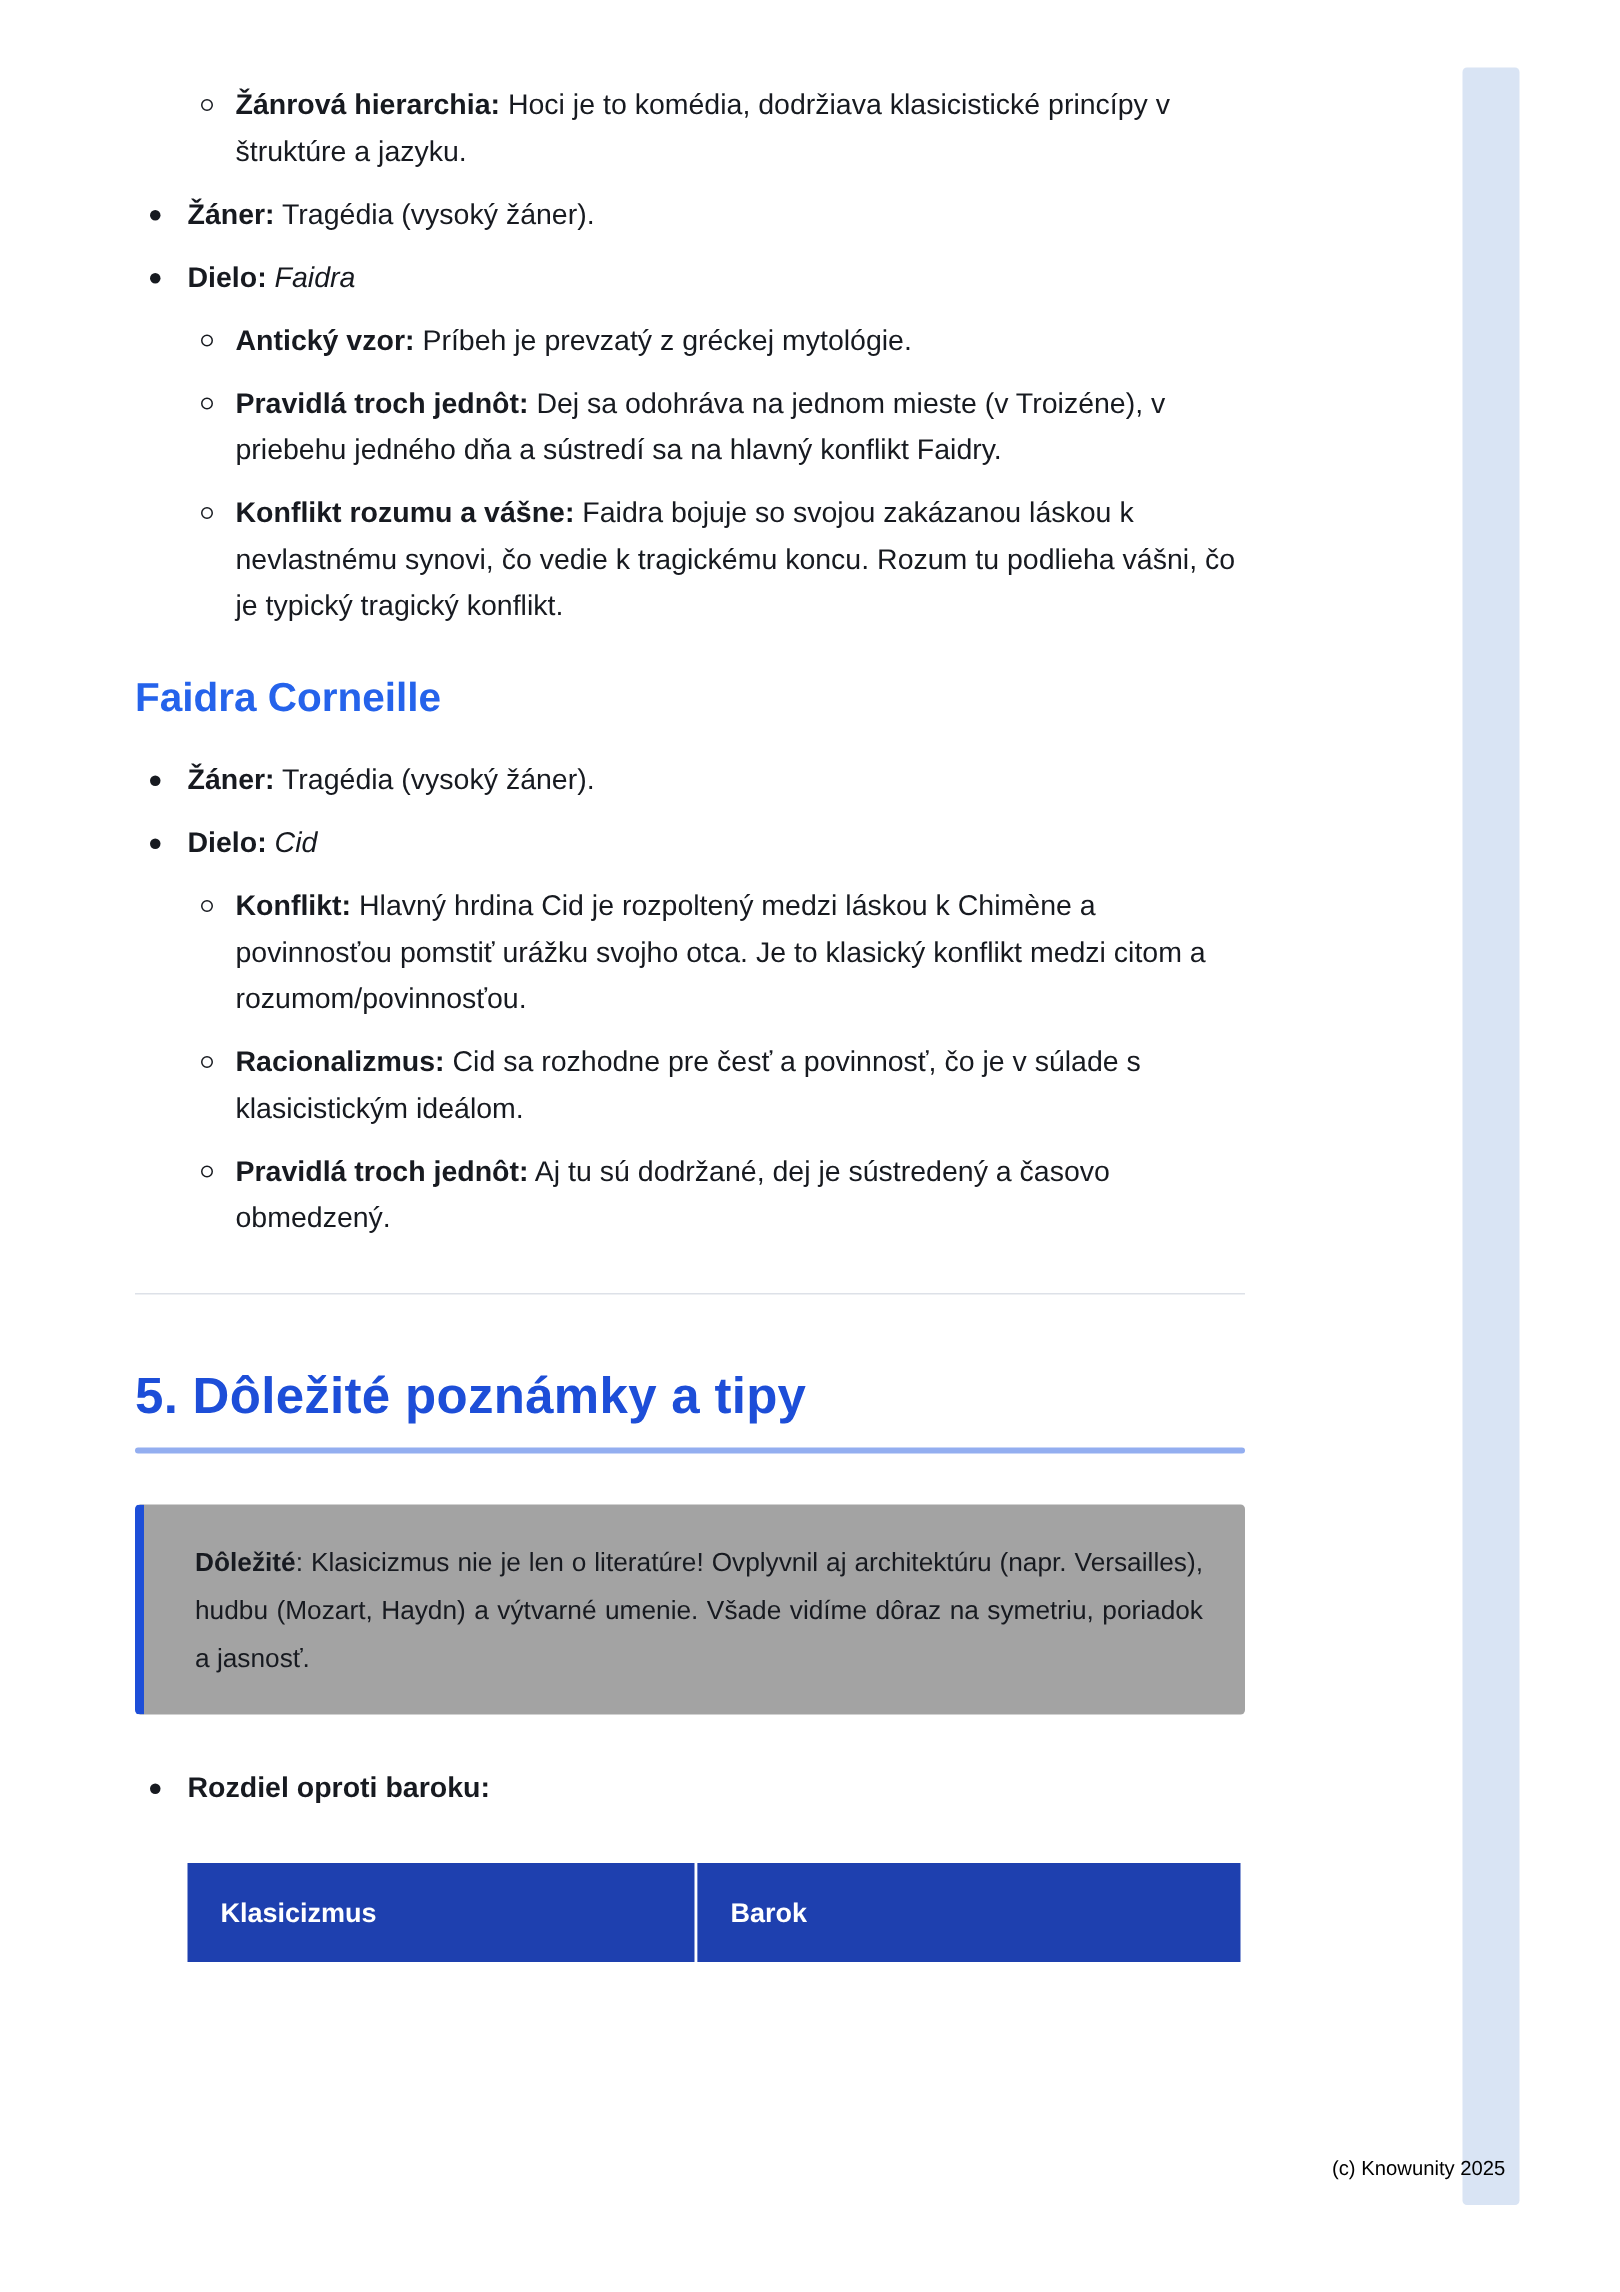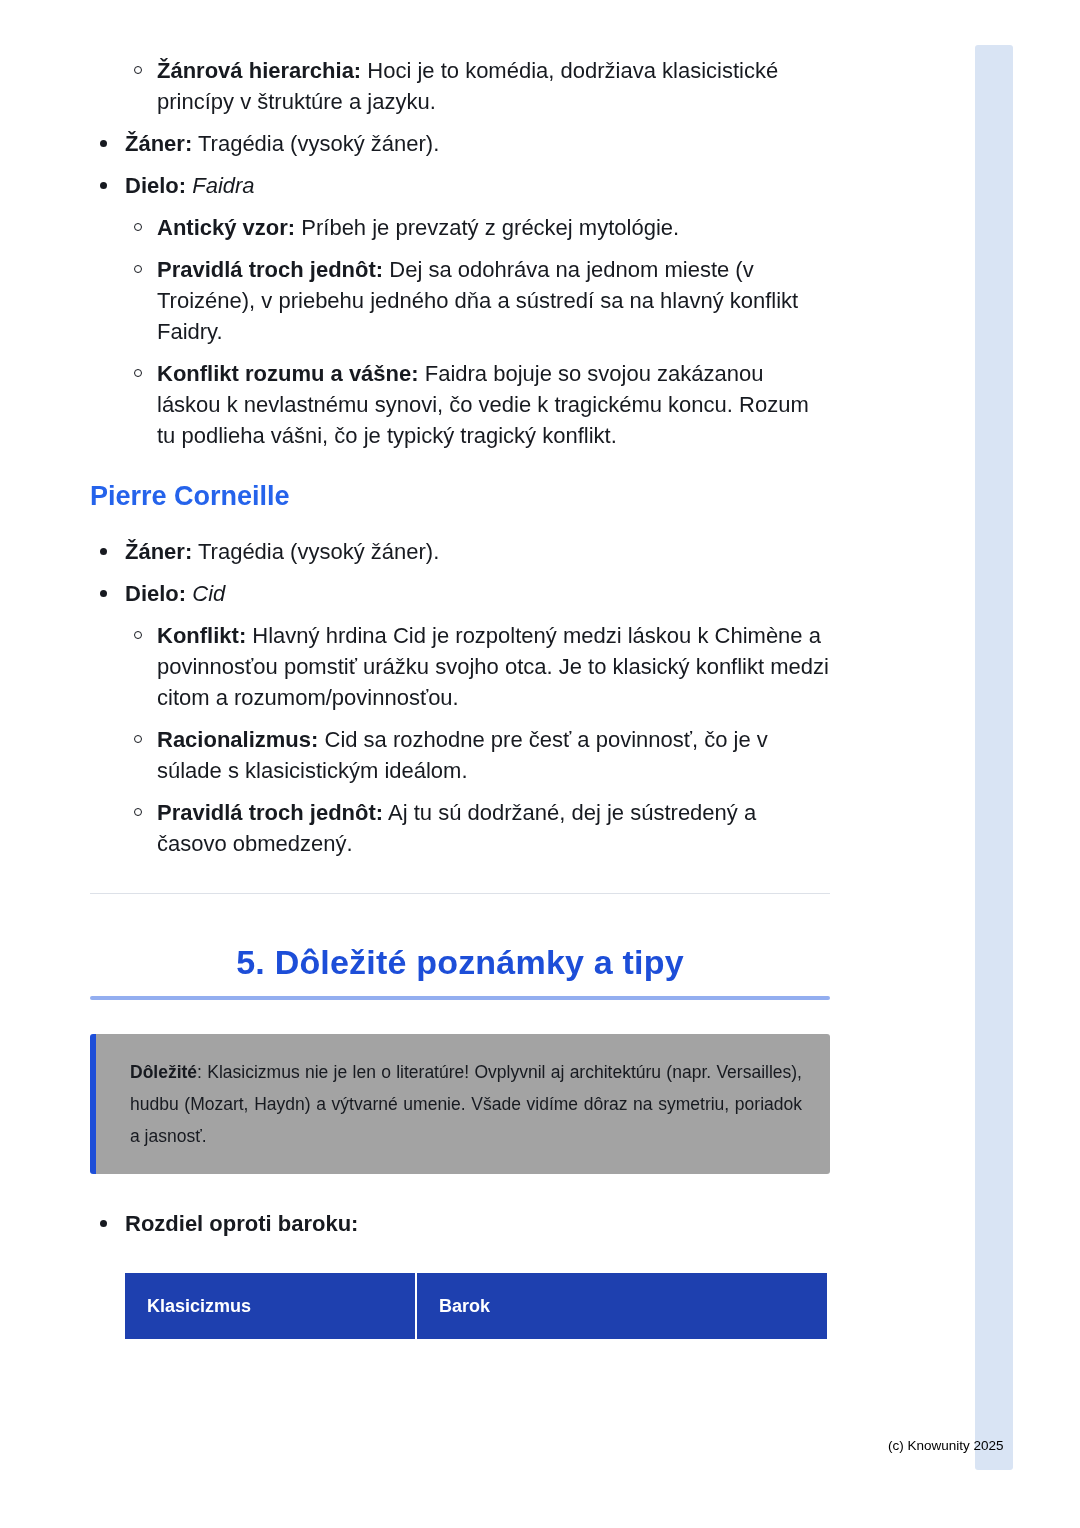--- a/index.html
+++ b/index.html
@@ -26,21 +26,21 @@
     position: absolute;
     left: 90px;
     top: 0;
     width: 740px;
     padding-top: 55px;
   }
 
   .li {
     position: relative;
     margin-bottom: 11px;
-    font-size: 22px;
+    font-size: 19px;
     line-height: 31px;
   }
   .l1 { padding-left: 35px; }
   .l2 { padding-left: 67px; }
 
   .marker {
     position: absolute;
     top: 12px;
     width: 7px;
     height: 7px;
@@ -73,21 +73,20 @@
     margin: 34px 0 0 0;
   }
 
   .h1 {
     color: #1d4ed8;
     font-size: 34px;
     font-weight: 800;
     line-height: 40px;
     margin-top: 48px;
     letter-spacing: 0.2px;
-    text-align: center;
   }
   .title-underline {
     height: 4px;
     background: #93aef0;
     border-radius: 2px;
     margin-top: 14px;
   }
 
   .callout {
     margin-top: 34px;
@@ -113,21 +112,21 @@
   .compare-table th {
     background: #1e40af;
     color: #ffffff;
     font-size: 18px;
     font-weight: 700;
     text-align: left;
     vertical-align: middle;
     padding-left: 22px;
     height: 66px;
   }
-  .compare-table th.first { width: 292px; border-right: 2px solid #ffffff; }
+  .compare-table th.first { width: 340px; border-right: 2px solid #ffffff; }
 
   .watermark {
     position: absolute;
     left: 888px;
     top: 1438px;
     font-size: 13.5px;
     color: #000000;
   }
 </style>
 </head>
@@ -162,21 +161,21 @@
   <div class="li l2">
     <span class="marker circle"></span>
     <p><strong>Pravidlá troch jednôt:</strong> <span>Dej sa odohráva na jednom mieste (v Troizéne), v priebehu jedného dňa a sústredí sa na hlavný konflikt Faidry.</span></p>
   </div>
 
   <div class="li l2">
     <span class="marker circle"></span>
     <p><strong>Konflikt rozumu a vášne:</strong> <span>Faidra bojuje so svojou zakázanou láskou k nevlastnému synovi, čo vedie k tragickému koncu. Rozum tu podlieha vášni, čo je typický tragický konflikt.</span></p>
   </div>
 
-  <h2 class="h2">Pierre Corneille</h2>
+  <h2 class="h2">Faidra Corneille</h2>
 
   <div class="li l1">
     <span class="marker disc"></span>
     <p><strong>Žáner:</strong> <span>Tragédia (vysoký žáner).</span></p>
   </div>
 
   <div class="li l1">
     <span class="marker disc"></span>
     <p><strong>Dielo:</strong> <em class="work">Cid</em></p>
   </div>

